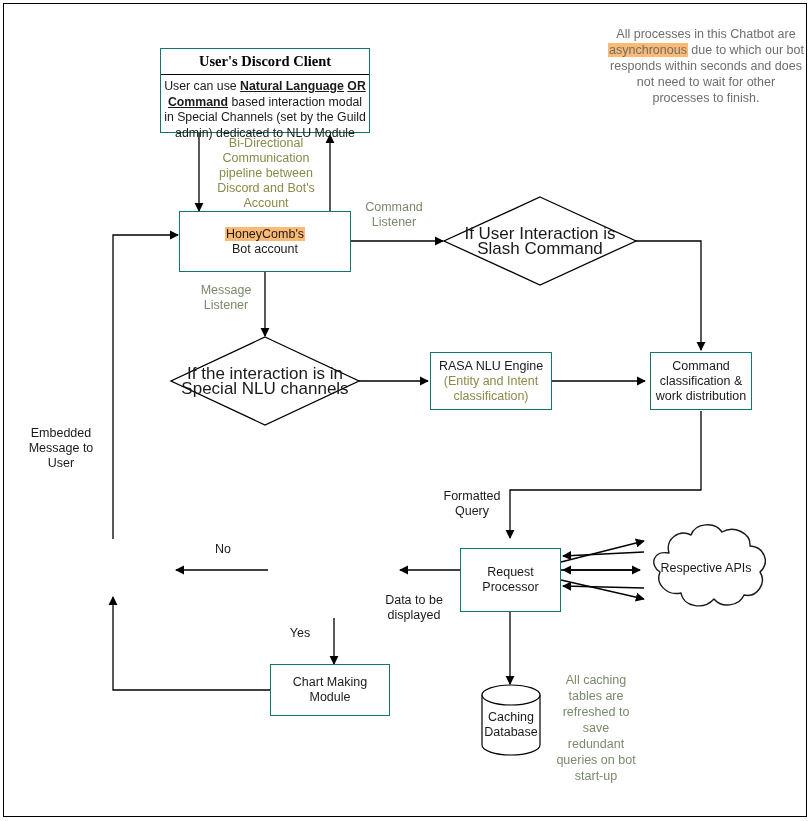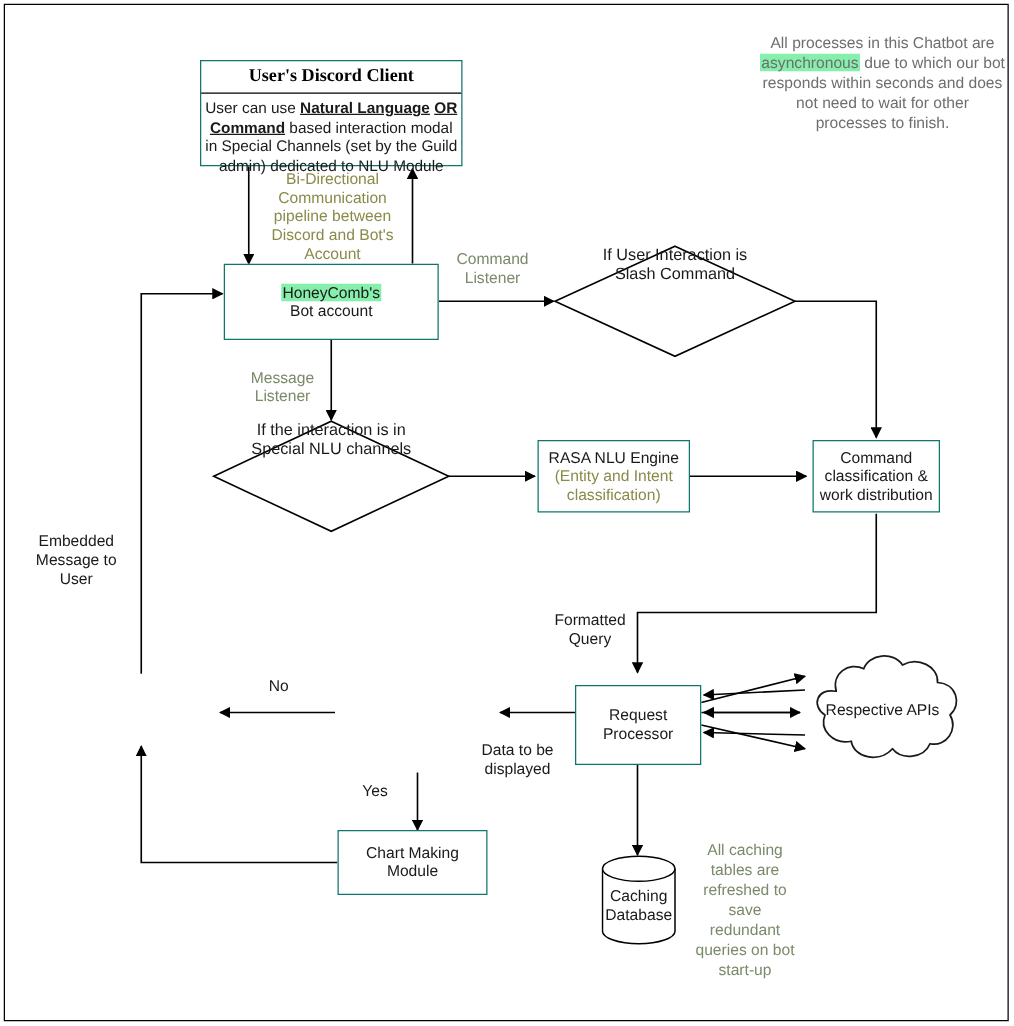--- a/index.html
+++ b/index.html
@@ -53,34 +53,35 @@
     border-bottom: 1px solid #000000;
     box-sizing: border-box;
     color: #000;
   }
   .body-txt {
     padding: 4px 3px 5px 3px;
     font-size: 12.3px;
     line-height: 15.5px;
   }
   .body-txt u { text-decoration: underline; font-weight: bold; }
-  .hl { background: #86efac; padding: 0 1px; }
+  .hl { background: #fdba74; padding: 0 1px; }
 
   .diamond {
     position: absolute;
     z-index: 5;
   }
   .diamond svg { display: block; overflow: visible; }
   .diamond .dtext {
     position: absolute;
     left: 0; top: 0; right: 0; bottom: 0;
     display: flex;
+    align-items: center;
     justify-content: center;
     text-align: center;
-    font-size: 13px;
+    font-size: 17px;
     line-height: 15px;
     color: #1a1a1a;
     pointer-events: none;
   }
 
   .edgelabel {
     position: absolute;
     font-size: 12.5px;
     line-height: 15px;
     text-align: center;
@@ -210,21 +211,21 @@
 
   <div class="node" style="left:179px; top:211px; width:172px; height:61px;">
     <div><span class="hl">HoneyComb's</span></div>
     <div>Bot account</div>
   </div>
 
   <div class="edgelabel green" style="left:355px; top:200px; width:78px;">
     <span>Command Listener</span>
   </div>
 
-  <div class="edgelabel green" style="left:190px; top:283px; width:72px;margin-top:12px;">
+  <div class="edgelabel green" style="left:190px; top:283px; width:72px;">
     <span>Message Listener</span>
   </div>
 
   <div class="diamond" style="left:443px; top:196px; width:194px; height:90px;">
     <svg width="194" height="90" viewBox="0 0 194 90">
       <polygon points="97,1 193,45 97,89 1,45" fill="#ffffff" stroke="#000" stroke-width="1.3"></polygon>
     </svg>
     <div class="dtext">
       <div>
         <div>If User Interaction is</div>

